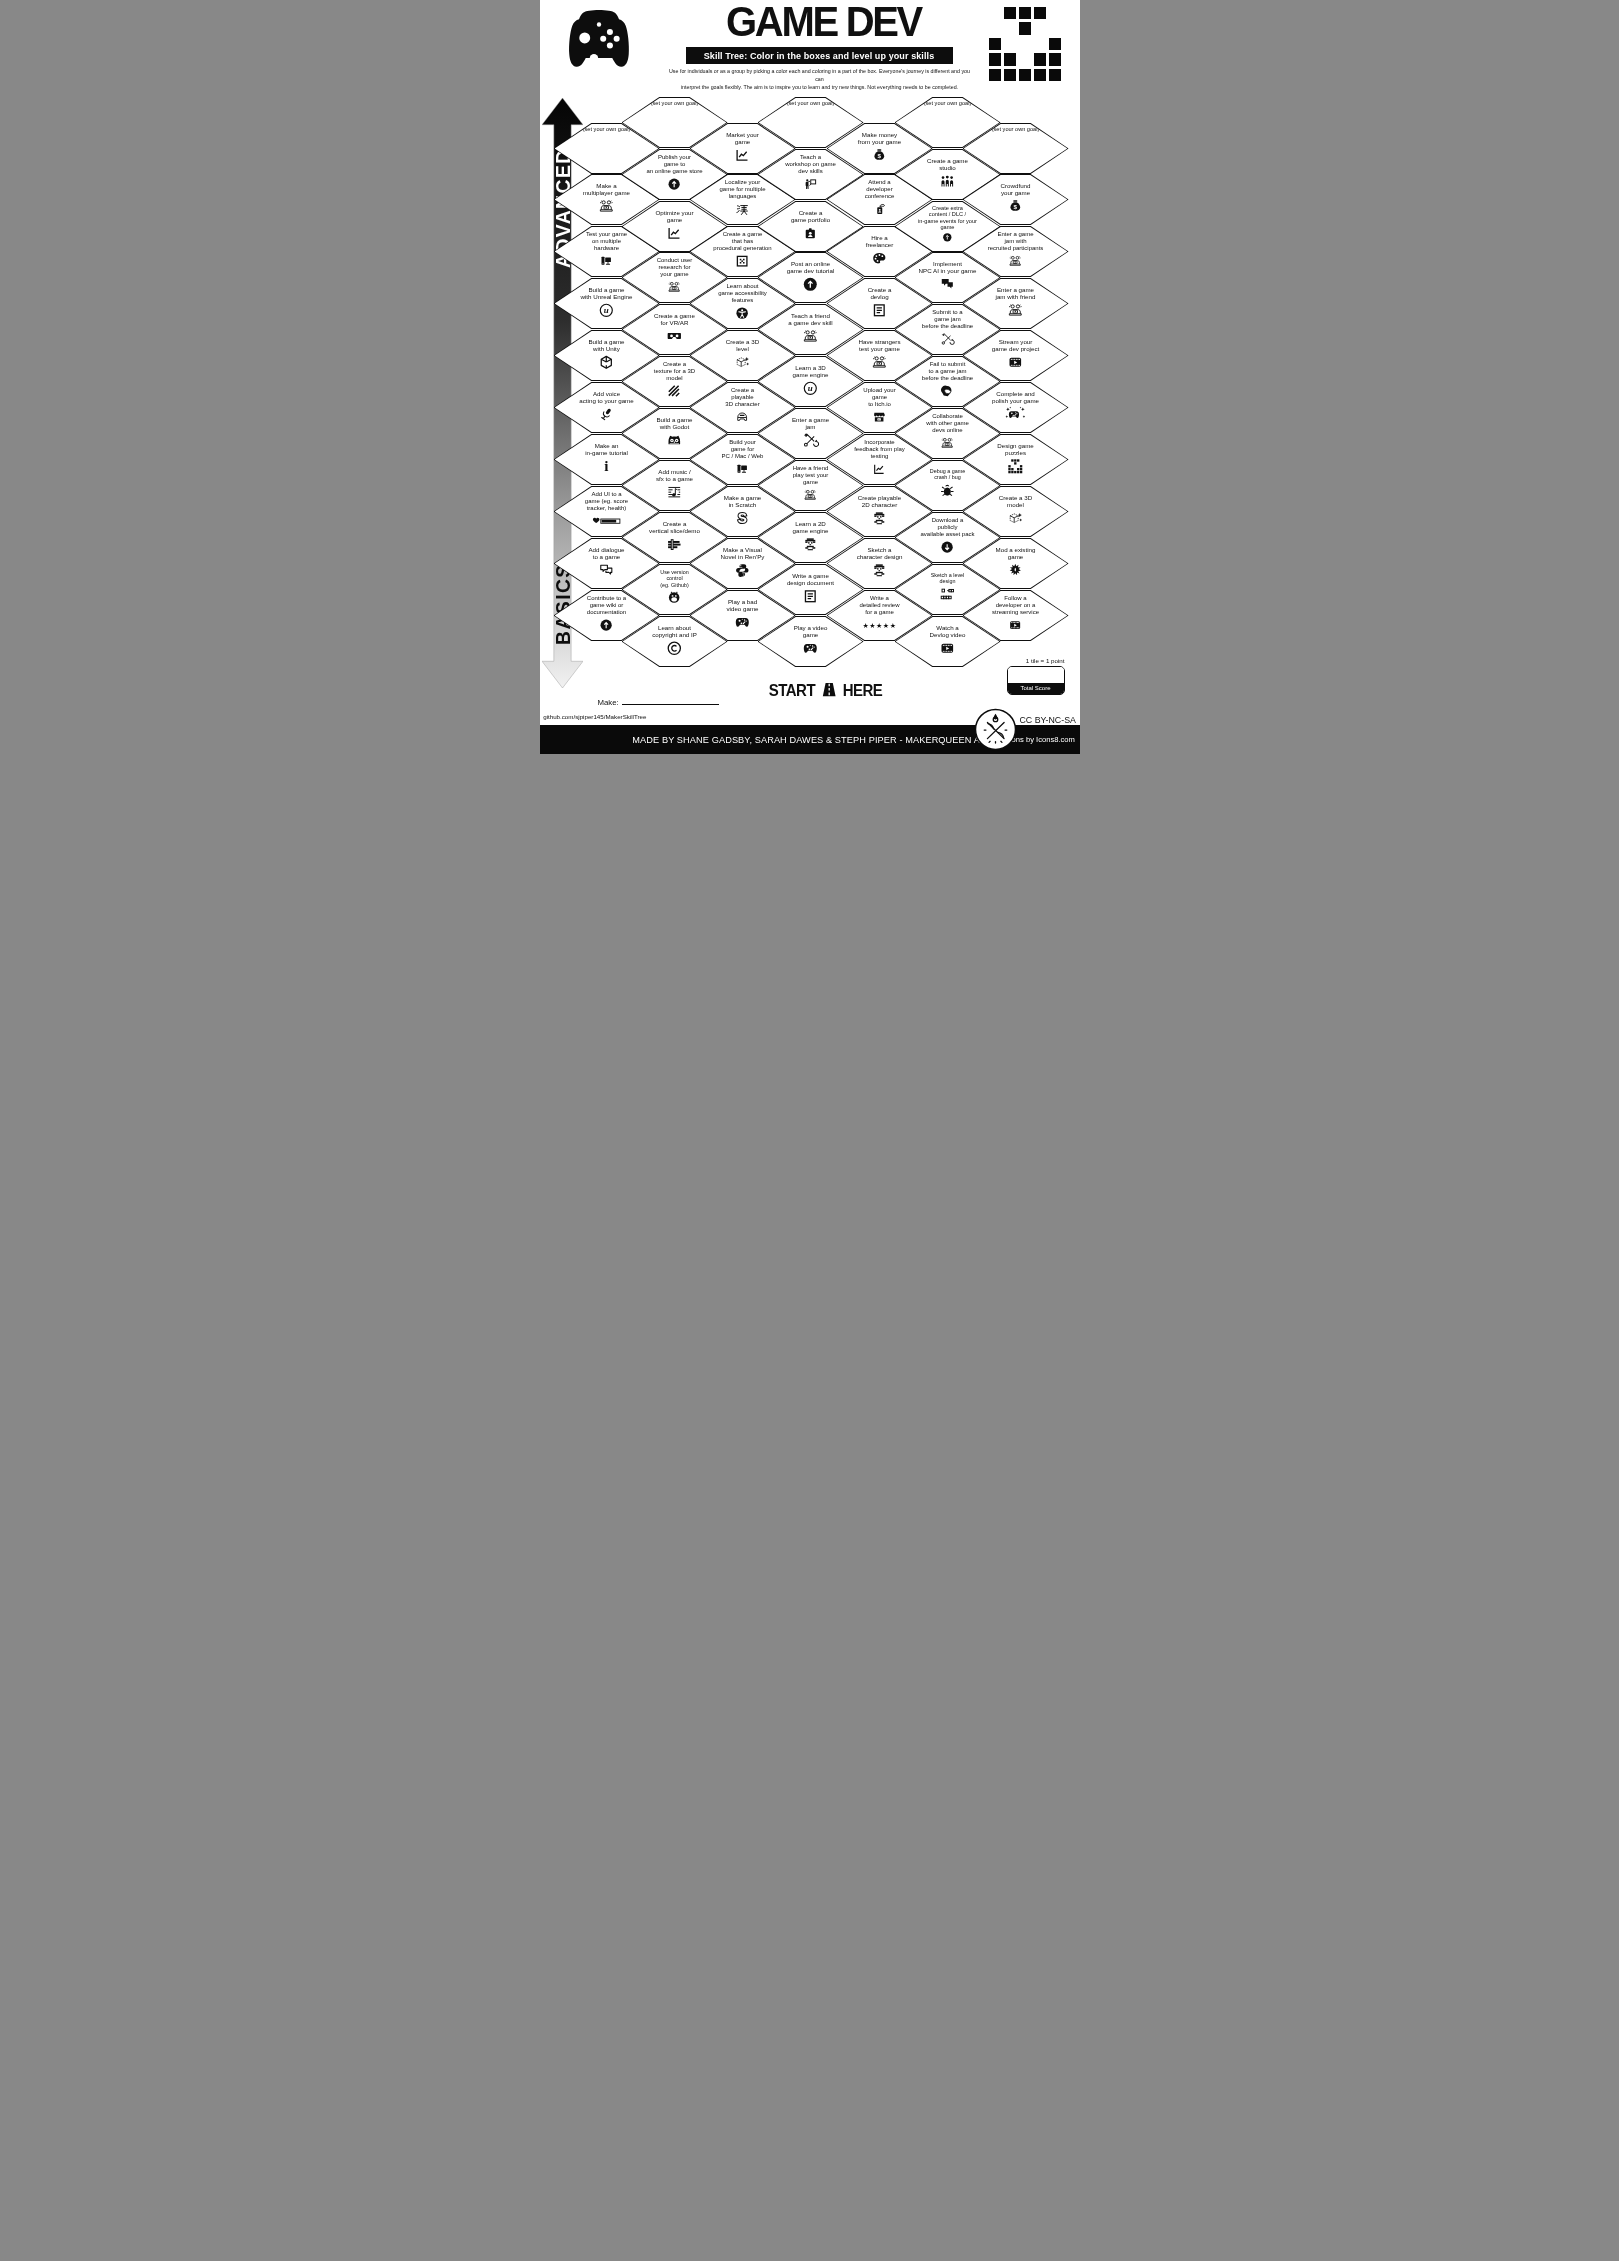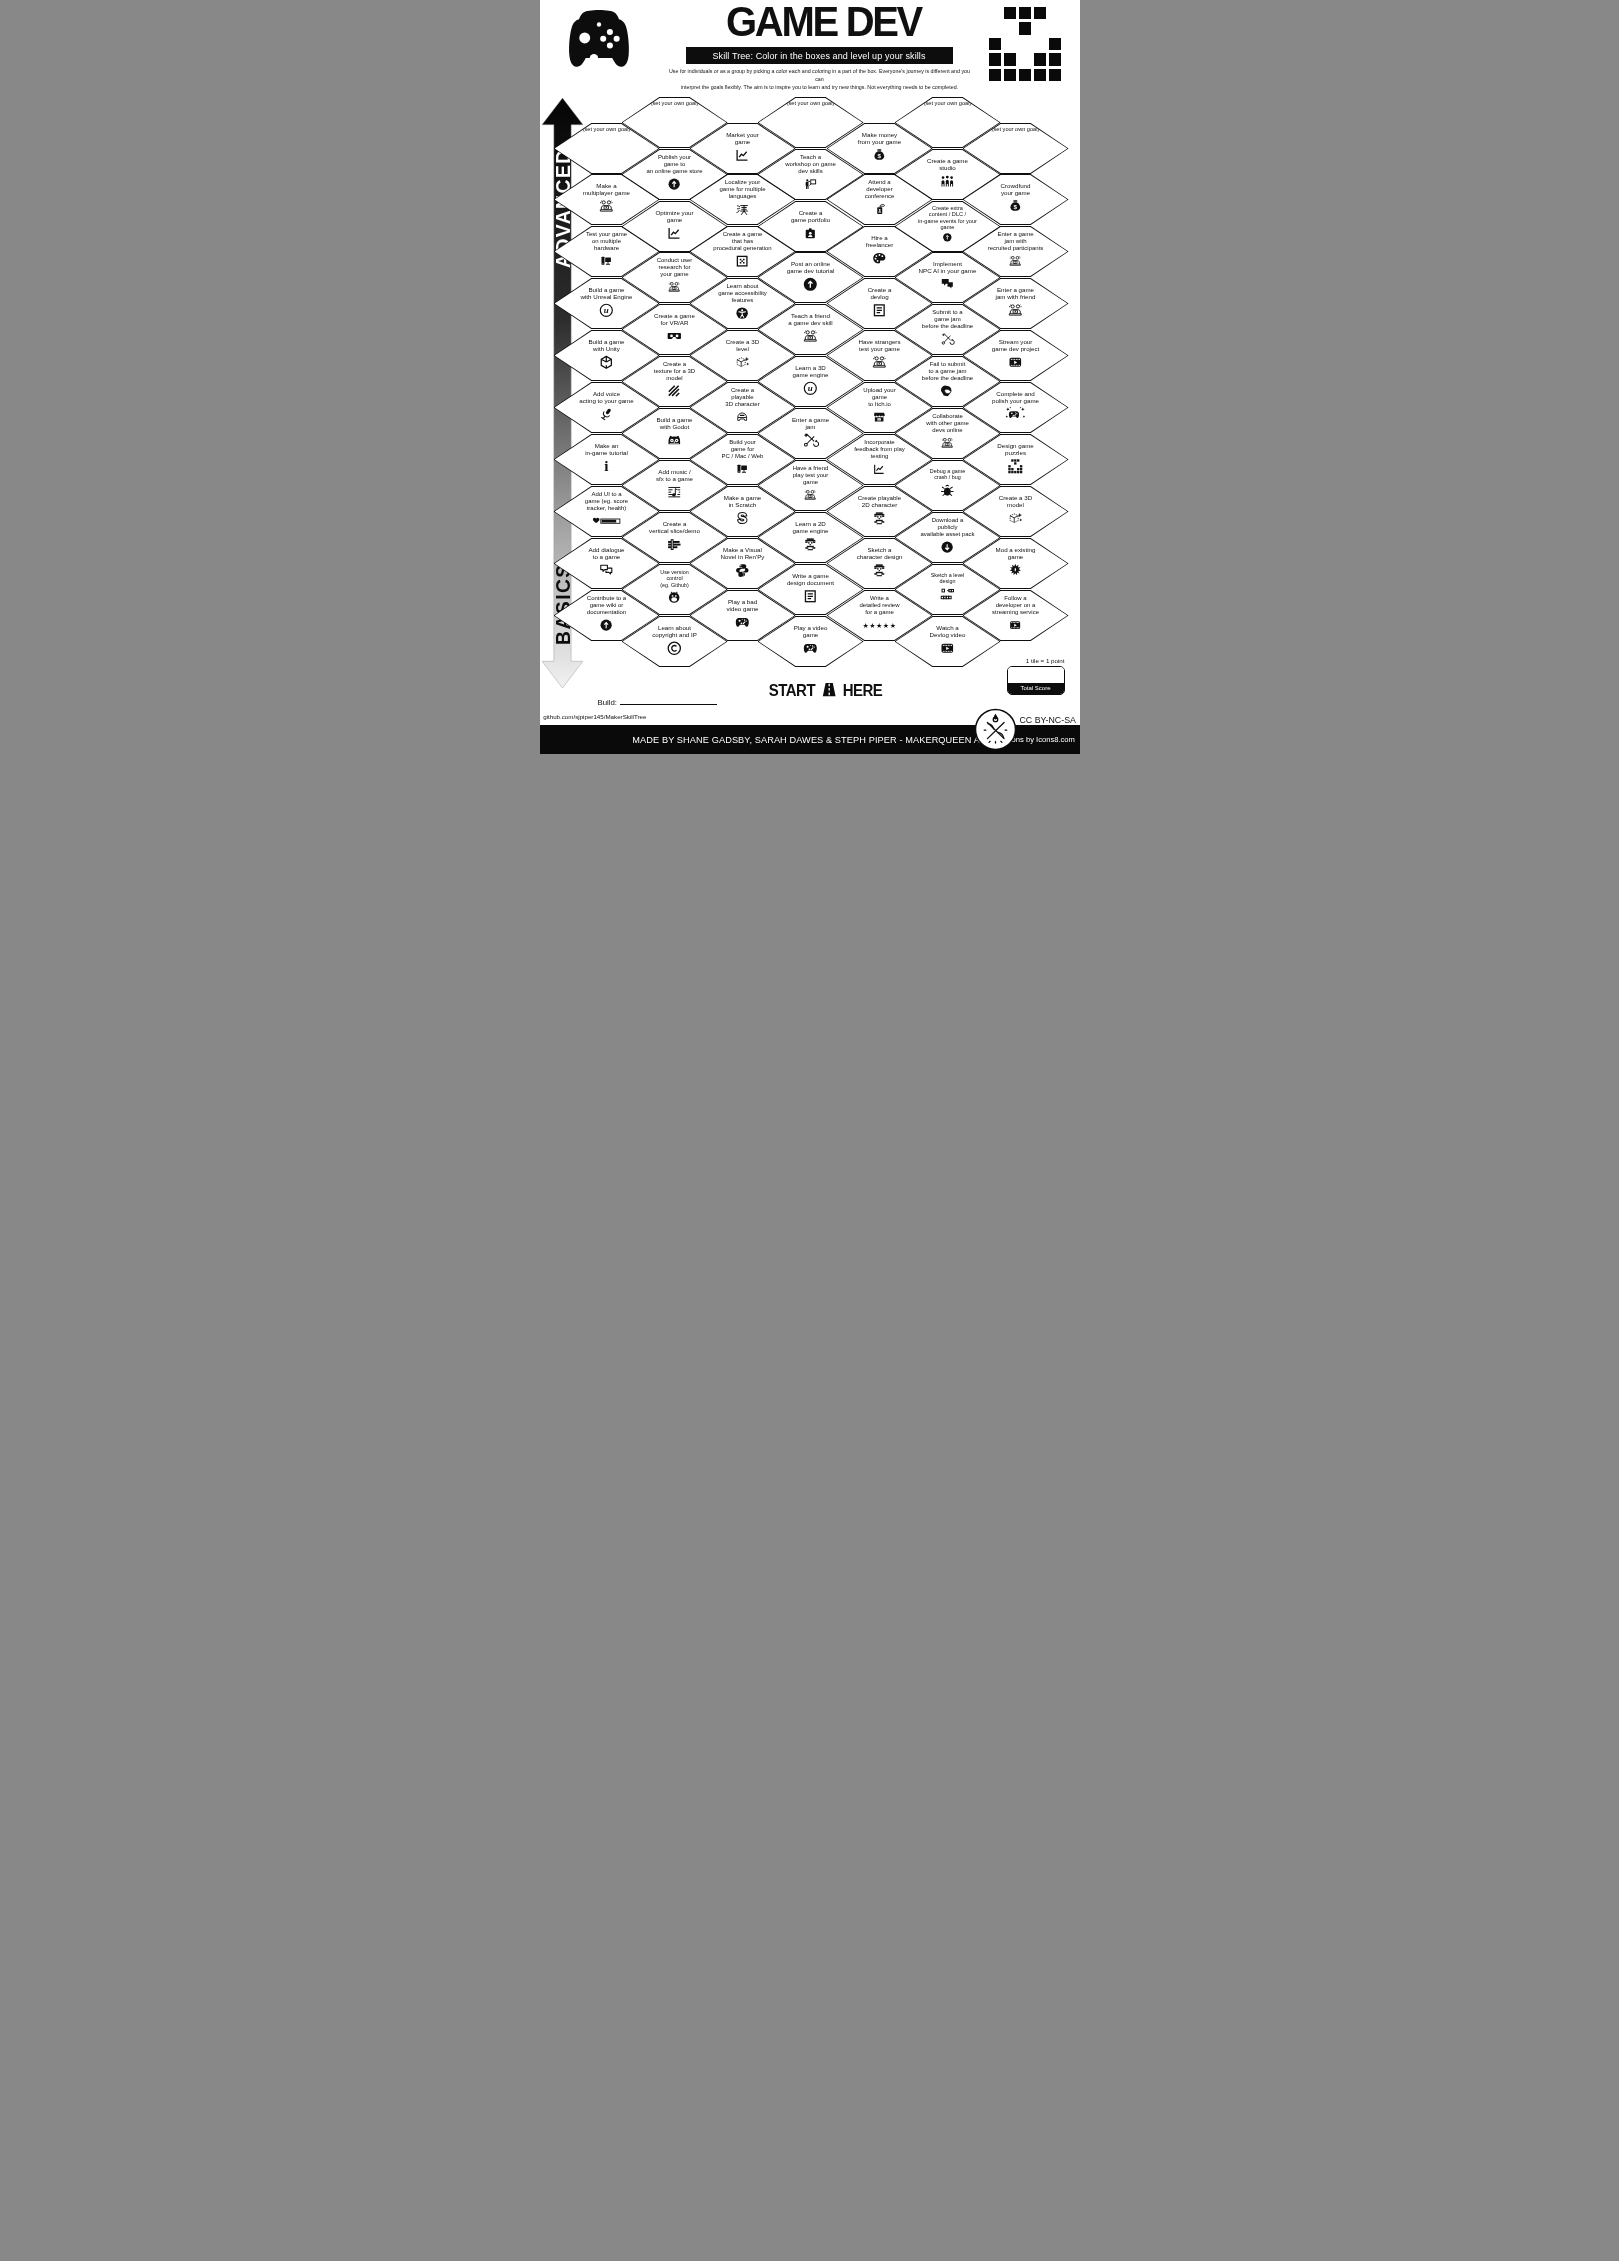--- a/index.html
+++ b/index.html
@@ -3,21 +3,21 @@
 <meta charset="utf-8">
 <style>
   html,body{margin:0;padding:0;background:#888;}
   .page{position:relative;width:540px;height:754px;background:#fff;overflow:hidden;
         font-family:"Liberation Sans",sans-serif;color:#101010;margin:0 auto;}
   
   .title{position:absolute;left:132px;top:0.9px;width:304px;text-align:center;
          font-size:40px;font-weight:900;letter-spacing:-2.3px;line-height:1.0;
          transform:scaleY(1.04);transform-origin:top;}
   .subtitle-box{position:absolute;left:146px;top:47px;width:267px;height:17px;background:#0d0d0d;
-                display:flex;align-items:center;justify-content:center;}
+                display:flex;align-items:center;justify-content:center;font-weight:bold;}
   .subtitle-box span{color:#fff;font-size:9px;letter-spacing:0.1px;}
   .description{position:absolute;left:128px;top:67px;width:304px;text-align:center;
                font-size:5.3px;line-height:1.55;white-space:pre-line;}
   .pad-logo{position:absolute;left:17.5px;top:3.7px;width:84px;height:83px;}
   .pixel-logo{position:absolute;left:449px;top:7px;display:grid;
               grid-template-columns:repeat(5,12px);grid-auto-rows:12.4px;gap:3px;}
   .pixel-logo i{background:#0a0a0a;}
   .pixel-logo i.off{background:transparent;}
   
   .axis-arrow{position:absolute;left:2.3px;top:98px;width:41px;height:590px;}
@@ -1316,21 +1316,21 @@
   <div class="start-here">
     <b>START</b>
     <svg class="road" viewBox="0 0 24 24">
       <path fill="#0d0d0d" d="M7.3 3.4h9.4L20.3 20.6H3.7z"></path>
       <path d="M12 4.4v3M12 9.8v3.4M12 15.6v3.6" stroke="#fff" stroke-width="1.7" fill="none"></path>
     </svg>
     <b>HERE</b>
   </div>
 
   <div class="name-row">
-    <span>Build:</span><span class="name-line"></span>
+    <span>Make:</span><span class="name-line"></span>
   </div>
   <div class="repo">github.com/sjpiper145/MakerSkillTree</div>
 
   <div class="score-note">1 tile = 1 point</div>
   <div class="score-box">
     <div class="score-blank"></div>
     <div class="score-bar">Total Score</div>
   </div>
 
   <svg class="maker-badge" viewBox="0 0 40 40">

